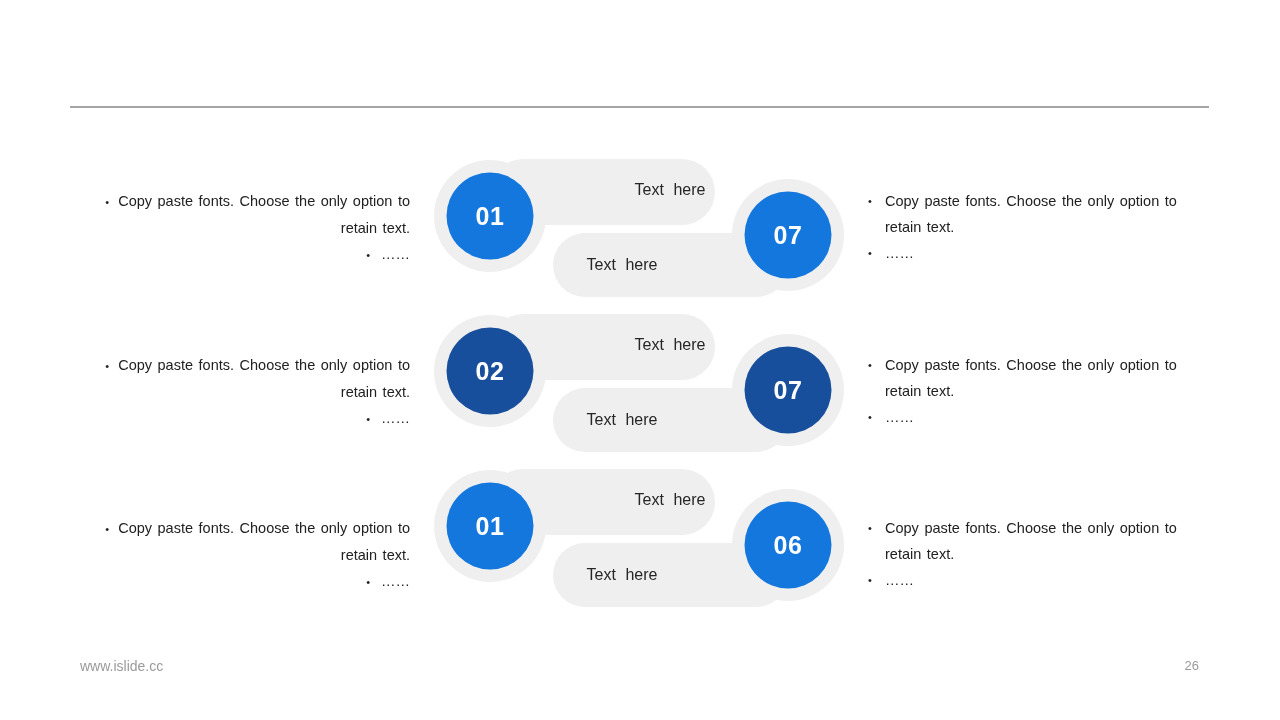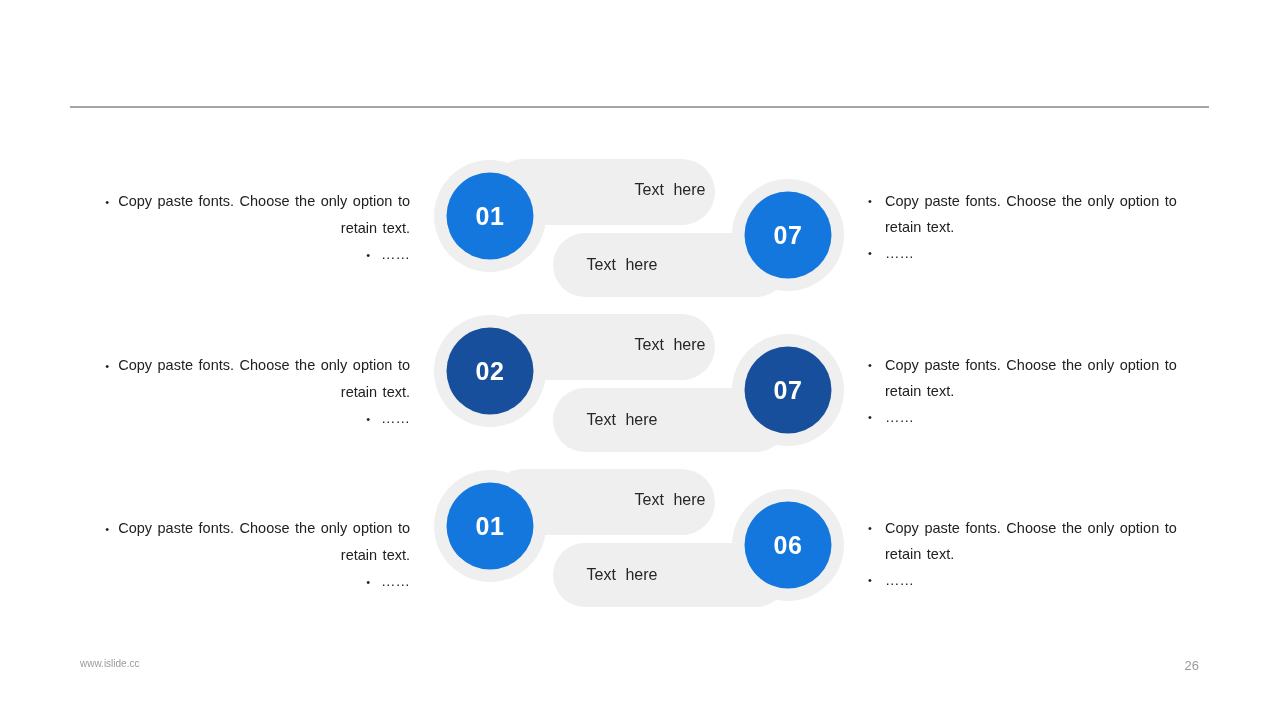--- a/index.html
+++ b/index.html
@@ -34,21 +34,21 @@
   }
   .num-left{left:16px;top:51px;}
   .num-right{left:314px;top:70px;}
   .pill-label{
     position:absolute;width:170px;height:28px;line-height:28px;
     text-align:center;color:#262626;font-size:16px;word-spacing:5px;
   }
   .label-top{left:155px;top:26px;}
   .label-bottom{left:107px;top:101px;}
   
-  .site{position:absolute;left:80px;top:658px;font-size:10px;color:#9a9a9a;}
+  .site{position:absolute;left:80px;top:658px;font-size:14px;color:#9a9a9a;}
   .pageno{position:absolute;right:81px;top:658px;font-size:13px;color:#9a9a9a;margin-left:12px;}
 </style>
 </head>
 <body>
 
 <div class="divider"></div>
 
 <div class="notes left" style="top:188px;">
   <div><span class="blt">•</span><span>Copy paste fonts. Choose the only option to</span></div>
   <div>retain text.</div>

